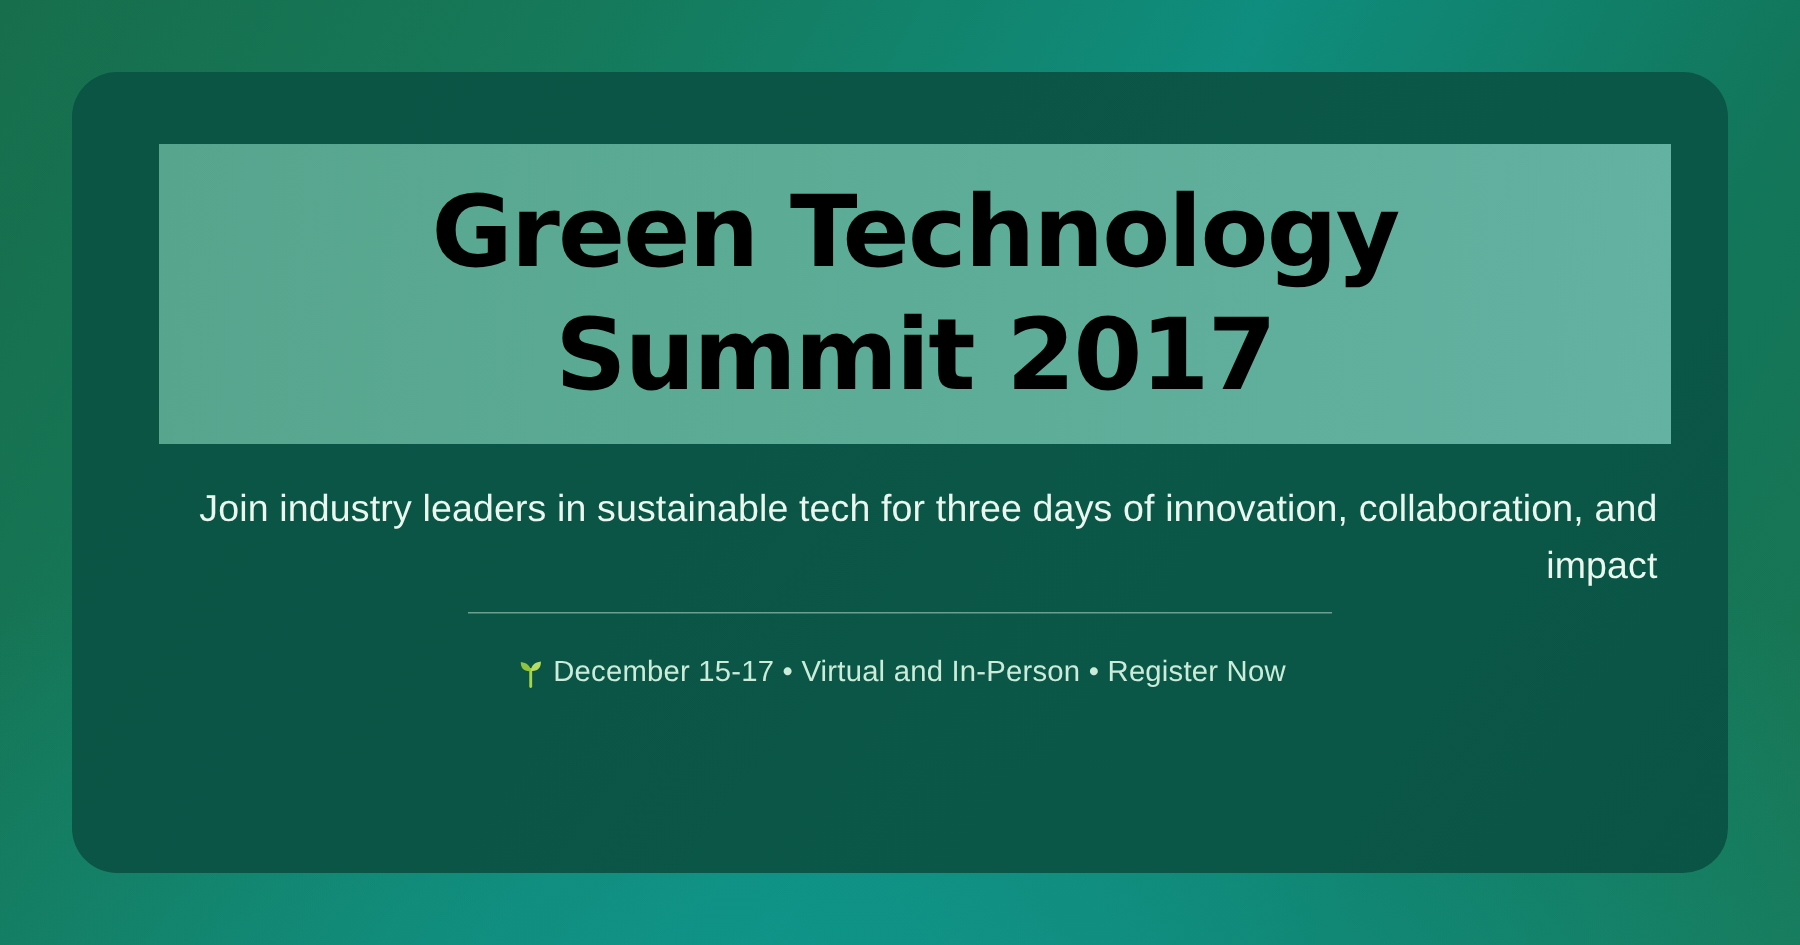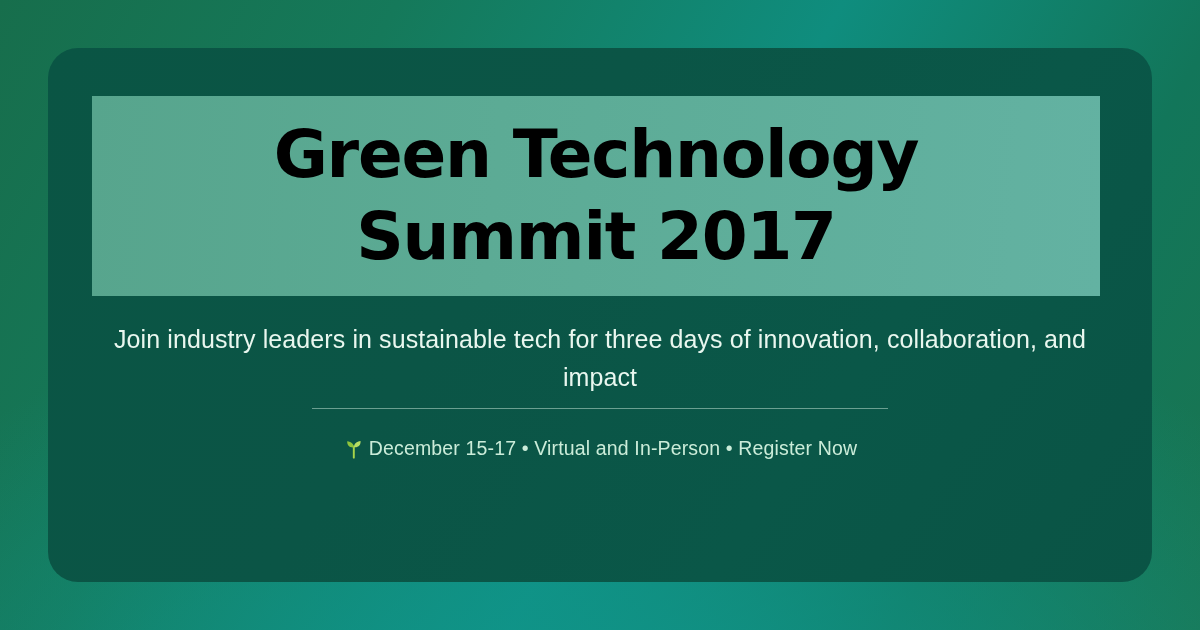--- a/index.html
+++ b/index.html
@@ -35,21 +35,21 @@
     box-sizing: border-box;
     border-radius: 30px;
     background: linear-gradient(125deg, #0a5544 0%, #0b5546 40%, #0a5748 70%, #0a5445 100%);
     display: flex;
     flex-direction: column;
     align-items: center;
   }
 
   #title-band {
     position: absolute;
-    left: 44px;
+    left: 58px;
     top: 48px;
     width: 1008px;
     height: 200px;
     box-sizing: border-box;
     background: linear-gradient(95deg, #57a58d 0%, #5cab95 40%, #63b2a2 100%);
     display: flex;
     flex-direction: column;
     align-items: center;
     justify-content: center;
   }
@@ -68,21 +68,21 @@
   #subtitle {
     position: absolute;
     left: 50%;
     transform: translateX(-50%);
     top: 272px;
     width: 1010px;
     color: #e9f7ef;
     font-size: 25px;
     line-height: 38px;
     font-weight: 400;
-    text-align: center;
+    text-align: right;
     letter-spacing: 0.1px;
   }
 
   #divider {
     position: absolute;
     left: 50%;
     transform: translateX(-50%);
     top: 360px;
     width: 576px;
     height: 1px;

